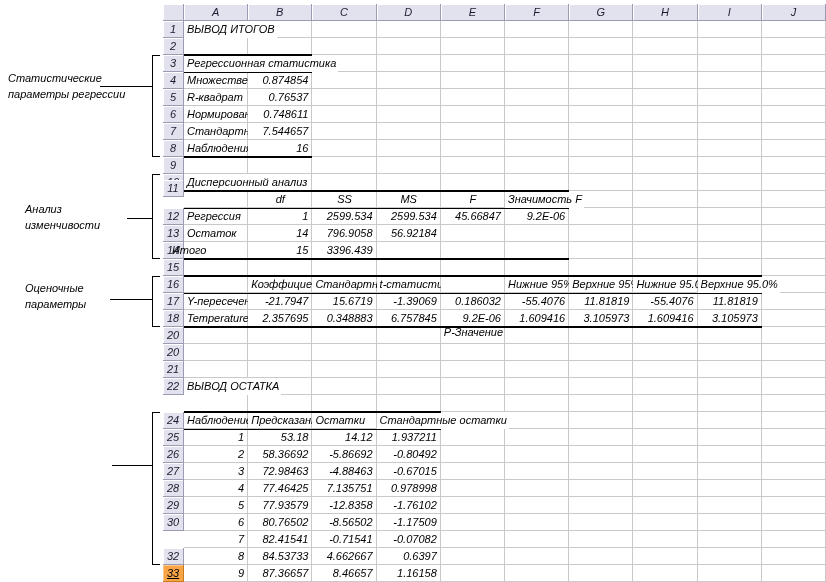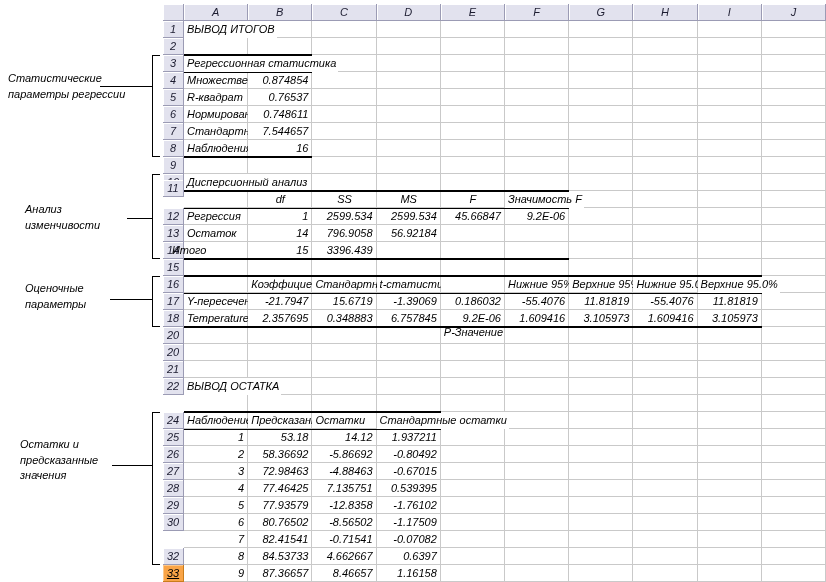--- a/index.html
+++ b/index.html
@@ -35,23 +35,20 @@
 <body>
 
 <div class="page">
 
   <div class="ann" style="left:8px;top:71px;">Статистические
 параметры регрессии</div>
   <div class="ann" style="left:25px;top:202px;">Анализ
 изменчивости</div>
   <div class="ann" style="left:25px;top:281px;">Оценочные
 параметры</div>
-  <div class="ann" style="left:20px;top:437px;">Остатки и
-предсказанные
-значения</div>
 
   <div class="conn" style="left:100px;top:86px;width:52px;"></div>
   <div class="conn" style="left:127px;top:218px;width:25px;"></div>
   <div class="conn" style="left:110px;top:299px;width:42px;"></div>
   <div class="conn" style="left:112px;top:465px;width:40px;"></div>
 
   <div class="bracket" style="top:55px;height:102px;"></div>
   <div class="bracket" style="top:174px;height:85px;"></div>
   <div class="bracket" style="top:276px;height:51px;"></div>
   <div class="bracket" style="top:412px;height:153px;"></div>
@@ -172,21 +169,21 @@
       <div class="cell r" style="left: 248.2px; top: 446px; width: 64.2px; height: 17px;">58.36692</div>
       <div class="cell r" style="left: 312.4px; top: 446px; width: 64.2px; height: 17px;">-5.86692</div>
       <div class="cell r" style="left: 376.6px; top: 446px; width: 64.2px; height: 17px;">-0.80492</div>
       <div class="cell r" style="left: 184px; top: 463px; width: 64.2px; height: 17px;">3</div>
       <div class="cell r" style="left: 248.2px; top: 463px; width: 64.2px; height: 17px;">72.98463</div>
       <div class="cell r" style="left: 312.4px; top: 463px; width: 64.2px; height: 17px;">-4.88463</div>
       <div class="cell r" style="left: 376.6px; top: 463px; width: 64.2px; height: 17px;">-0.67015</div>
       <div class="cell r" style="left: 184px; top: 480px; width: 64.2px; height: 17px;">4</div>
       <div class="cell r" style="left: 248.2px; top: 480px; width: 64.2px; height: 17px;">77.46425</div>
       <div class="cell r" style="left: 312.4px; top: 480px; width: 64.2px; height: 17px;">7.135751</div>
-      <div class="cell r" style="left: 376.6px; top: 480px; width: 64.2px; height: 17px;">0.539395</div>
+      <div class="cell r" style="left: 376.6px; top: 480px; width: 64.2px; height: 17px;">0.978998</div>
       <div class="cell r" style="left: 184px; top: 497px; width: 64.2px; height: 17px;">5</div>
       <div class="cell r" style="left: 248.2px; top: 497px; width: 64.2px; height: 17px;">77.93579</div>
       <div class="cell r" style="left: 312.4px; top: 497px; width: 64.2px; height: 17px;">-12.8358</div>
       <div class="cell r" style="left: 376.6px; top: 497px; width: 64.2px; height: 17px;">-1.76102</div>
       <div class="cell r" style="left: 184px; top: 514px; width: 64.2px; height: 17px;">6</div>
       <div class="cell r" style="left: 248.2px; top: 514px; width: 64.2px; height: 17px;">80.76502</div>
       <div class="cell r" style="left: 312.4px; top: 514px; width: 64.2px; height: 17px;">-8.56502</div>
       <div class="cell r" style="left: 376.6px; top: 514px; width: 64.2px; height: 17px;">-1.17509</div>
       <div class="cell r" style="left: 184px; top: 531px; width: 64.2px; height: 17px;">7</div>
       <div class="cell r" style="left: 248.2px; top: 531px; width: 64.2px; height: 17px;">82.41541</div>

